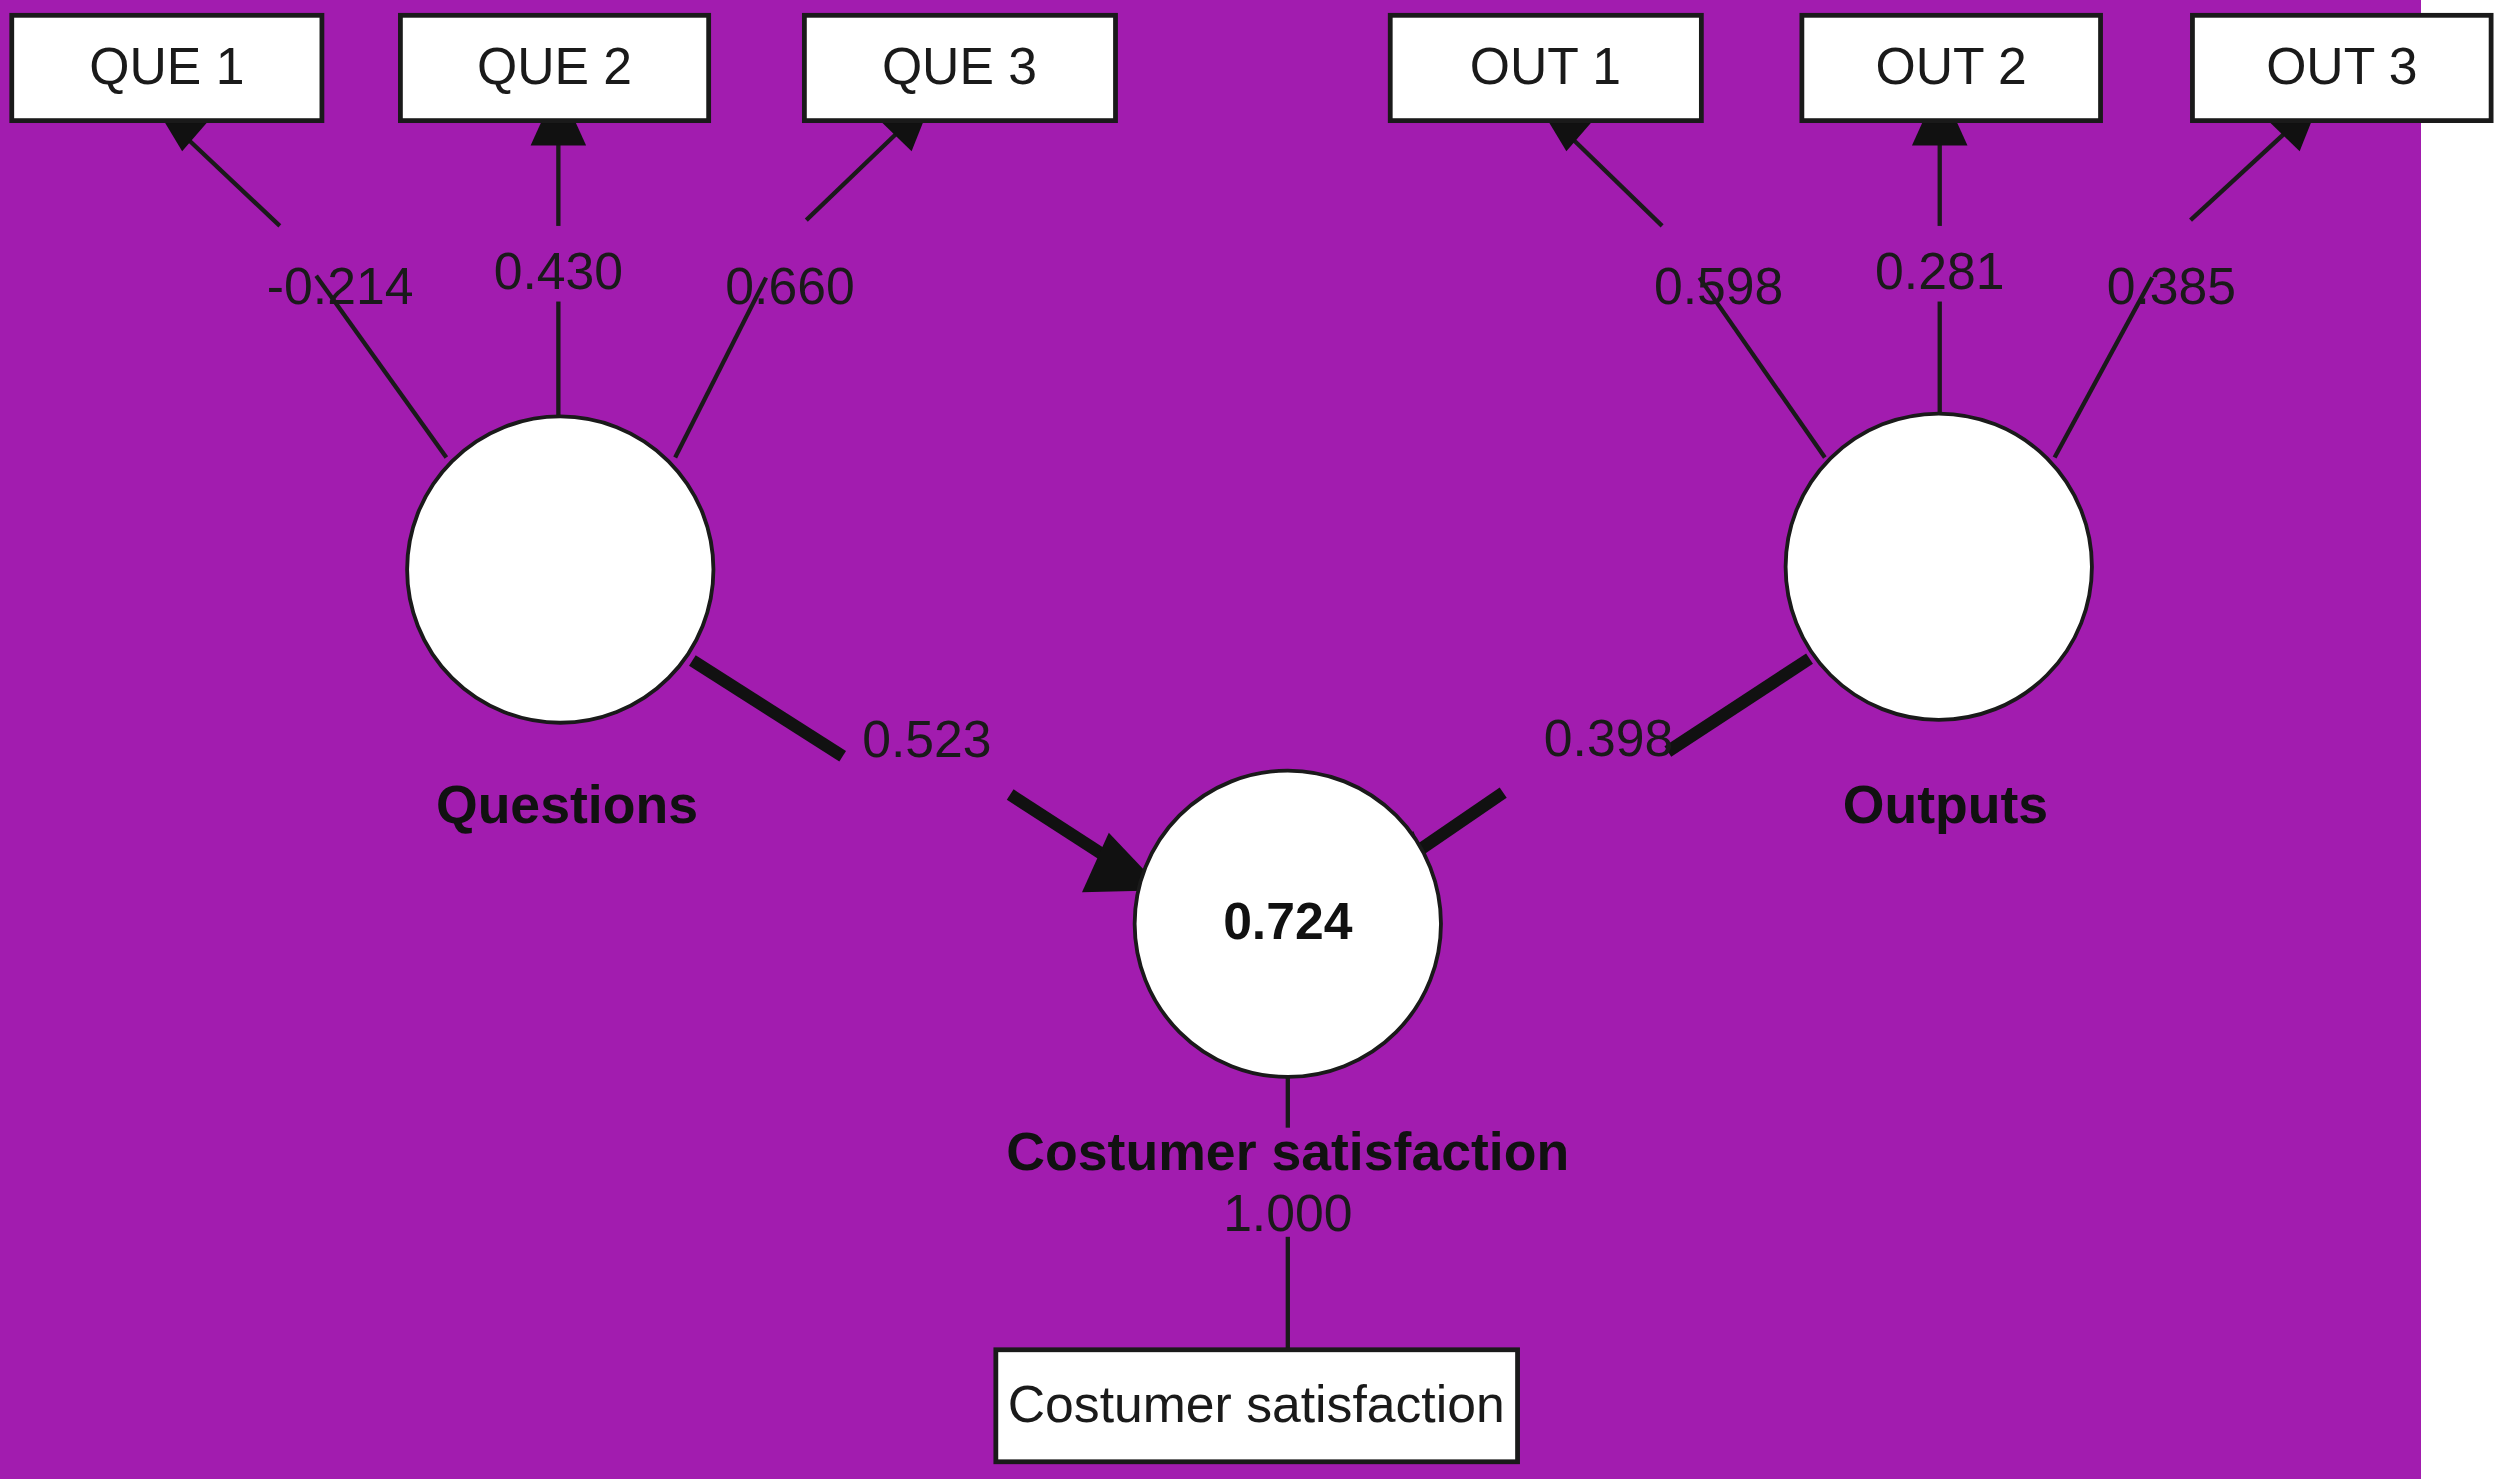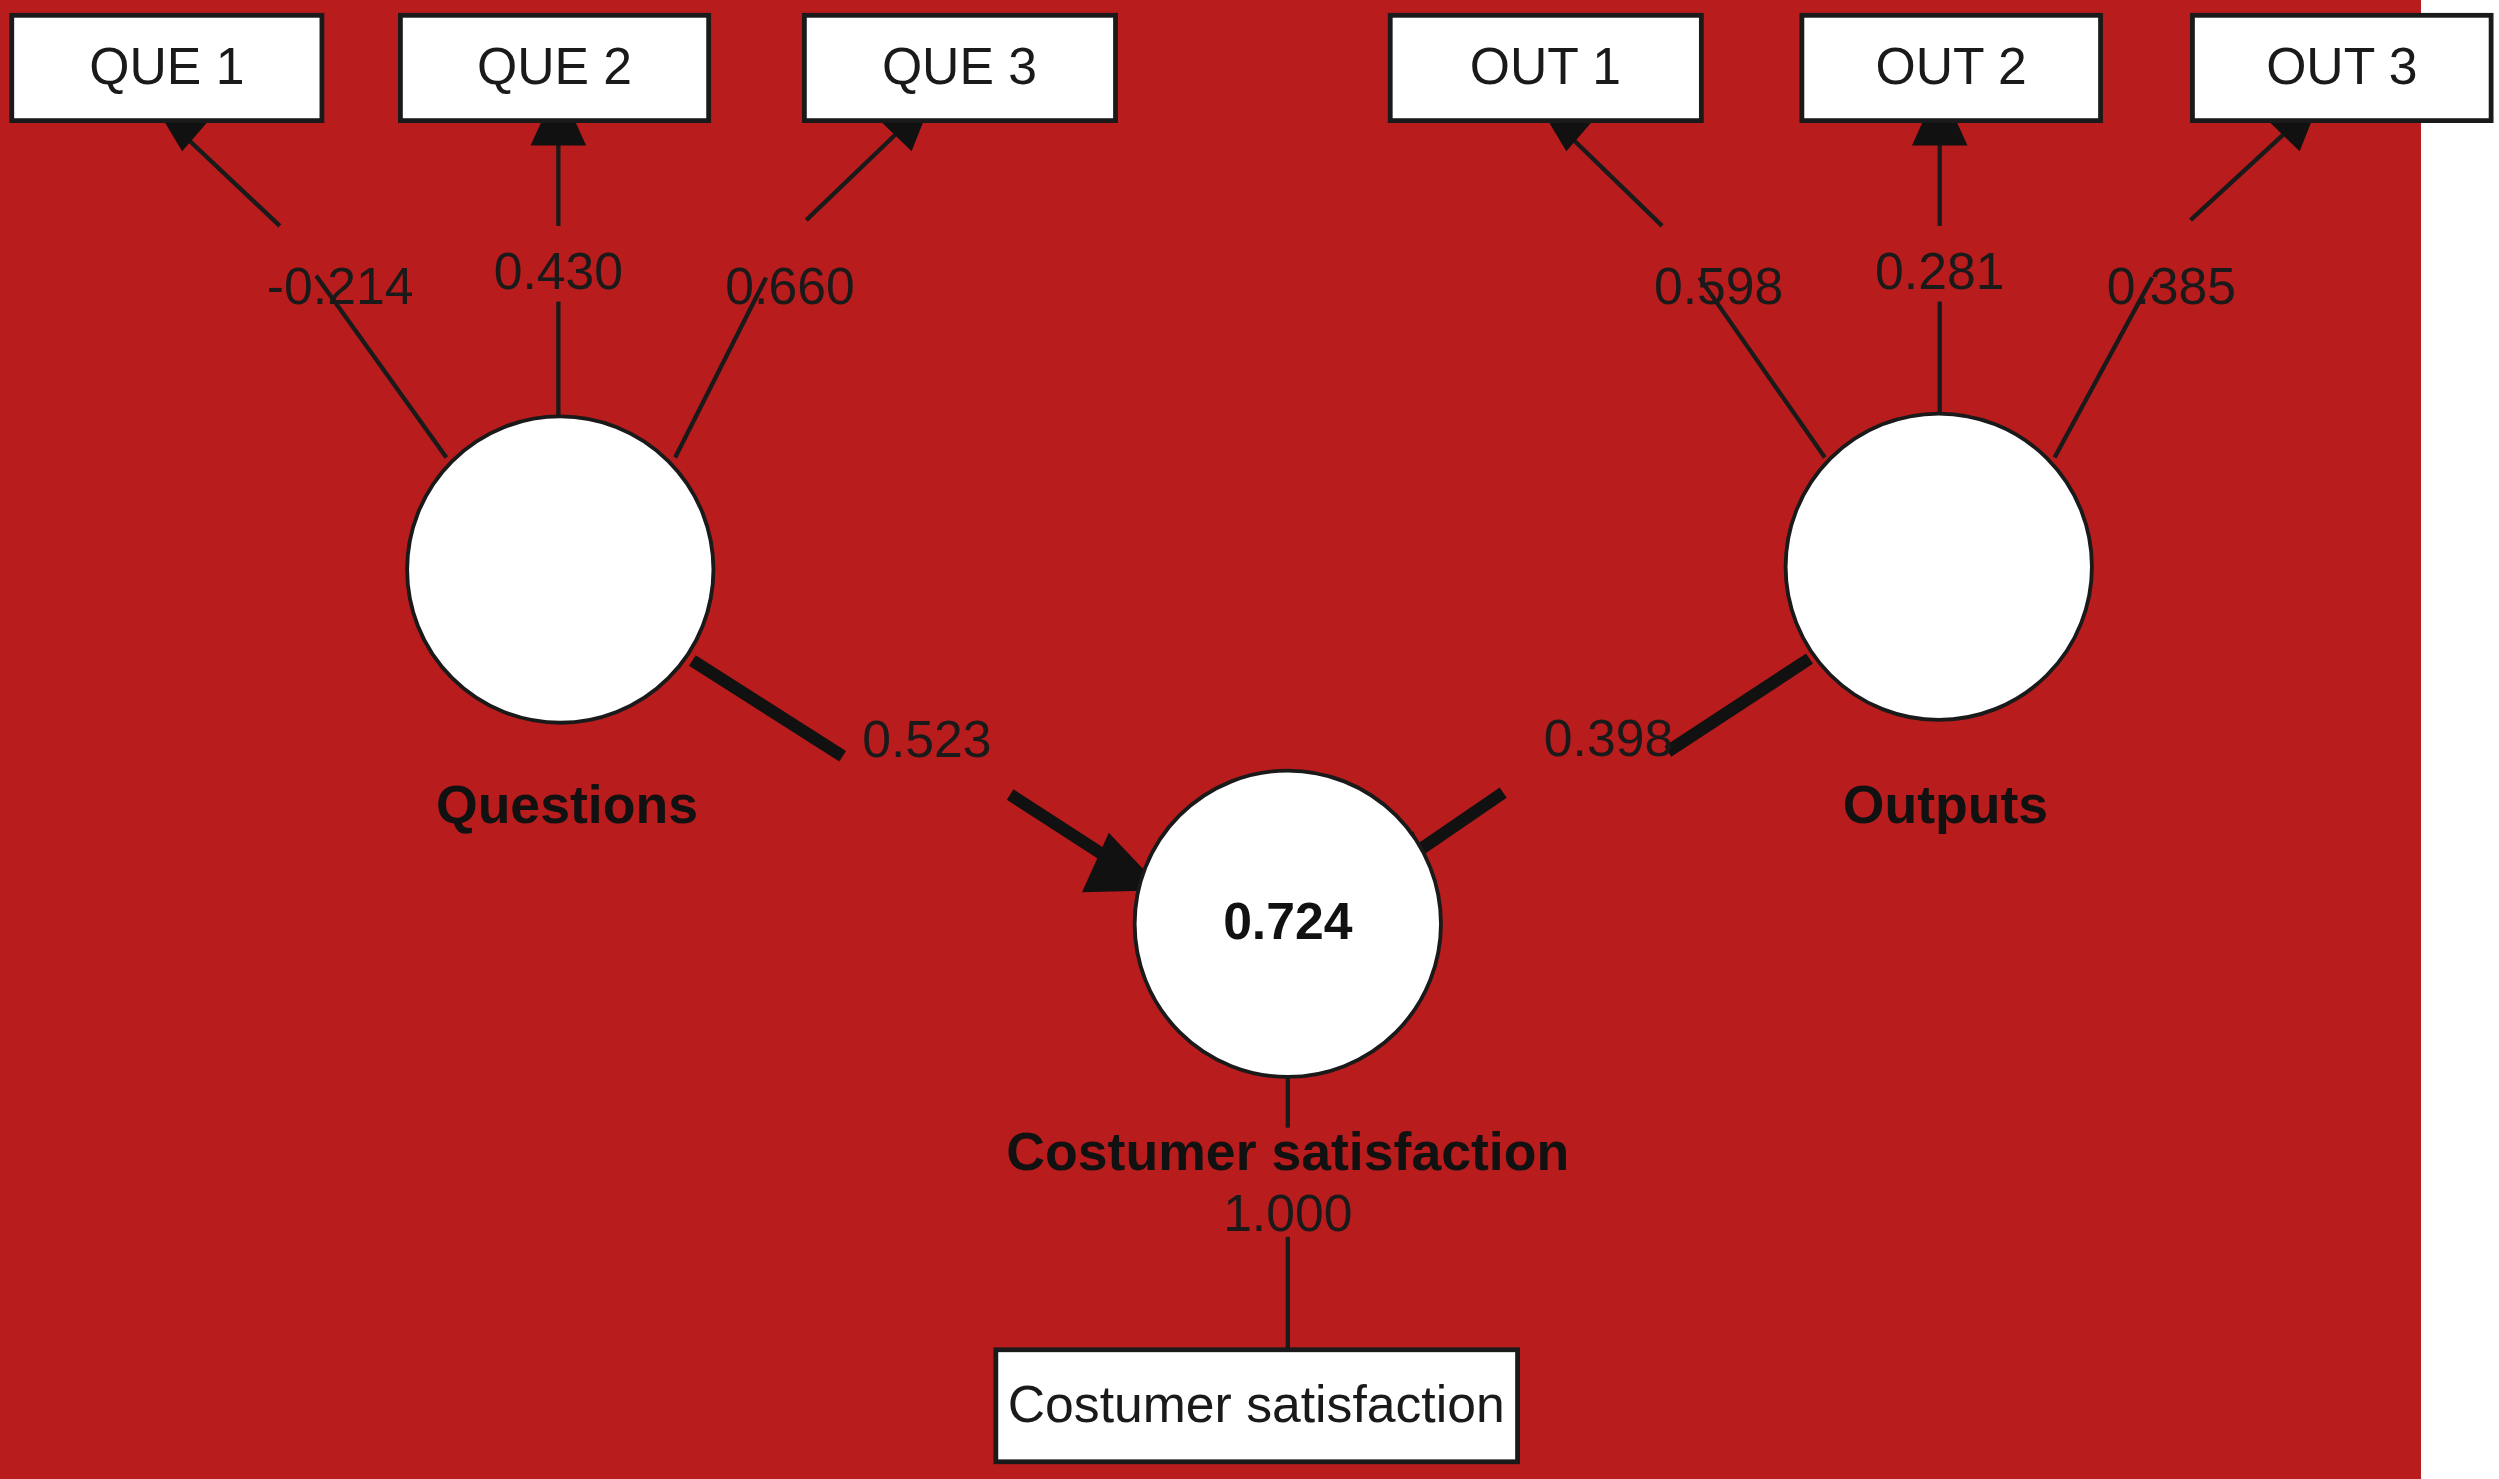--- a/index.html
+++ b/index.html
@@ -10,21 +10,21 @@
   body {
     width: 2500px;
     height: 1479px;
     font-family: "Liberation Sans", sans-serif;
     overflow: hidden;
   }
   #diagram-root {
     position: relative;
     width: 2421px;
     height: 1479px;
-    background: #b91c1c;
+    background: #a21caf;
   }
   svg#sem-canvas {
     display: block;
     width: 2500px;
     height: 1479px;
   }
   .node-box {
     fill: #ffffff;
     stroke: #1a1a1a;
     stroke-width: 5;

